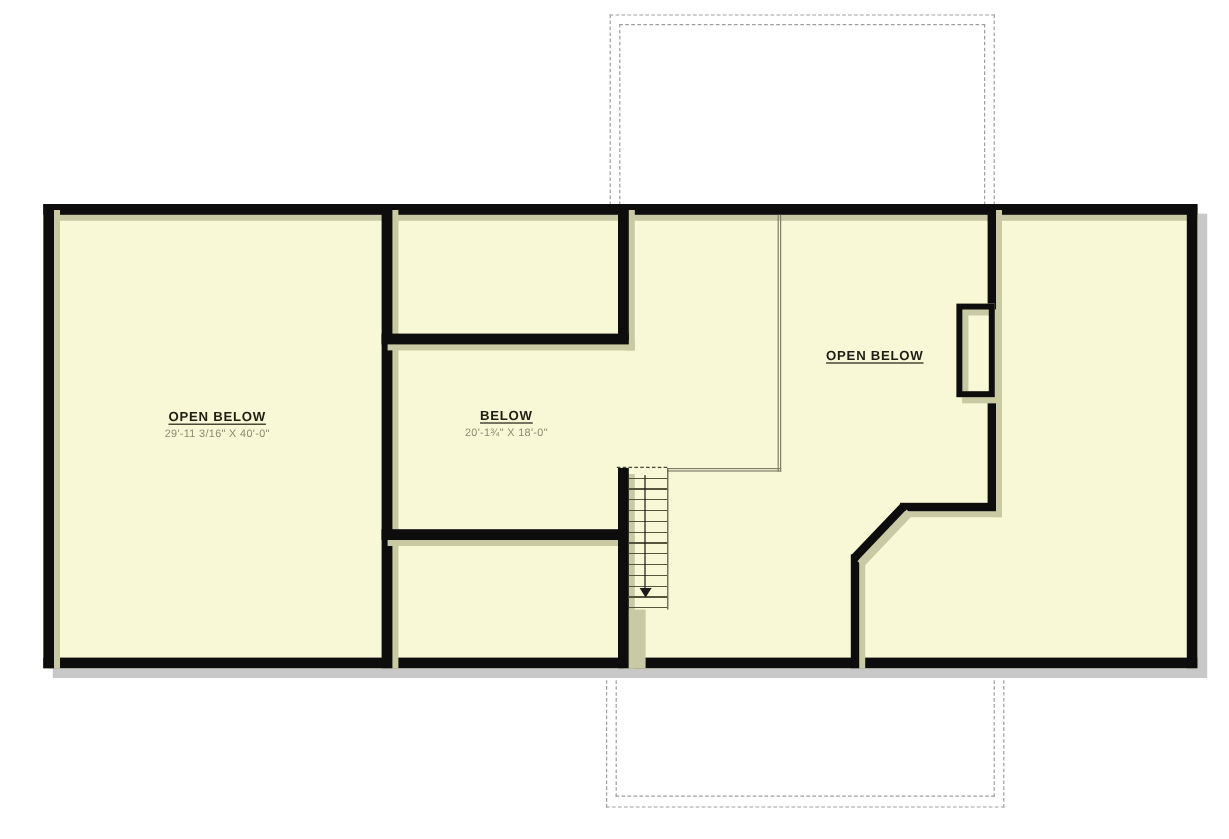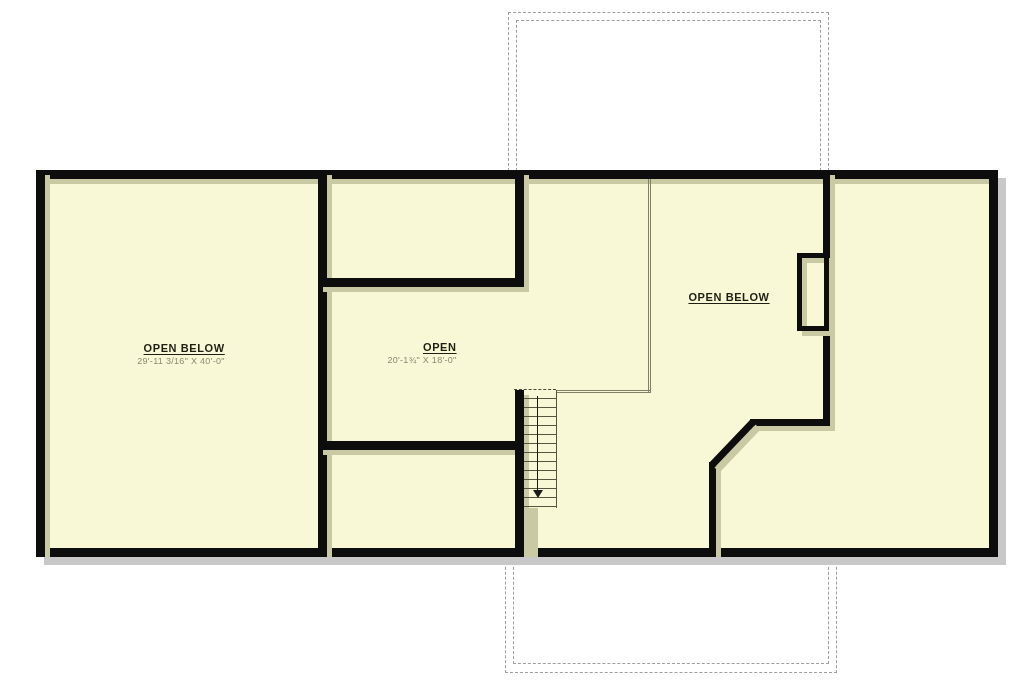--- a/index.html
+++ b/index.html
@@ -23,21 +23,21 @@
           background:repeating-linear-gradient(to bottom, transparent 0 8px, var(--treadline) 8px 9px);
           border-right:1px solid var(--treadline);box-sizing:content-box;}
   .stair-dash{position:absolute;left:-10px;top:-1px;width:42px;border-top:1px dashed #4a4a38;}
   .stair-arrow-line{position:absolute;left:13px;top:6px;width:1px;height:96px;background:#1a1a1a;}
   .stair-arrow-head{position:absolute;left:9px;top:100px;width:0;height:0;
           border-left:5px solid transparent;border-right:5px solid transparent;border-top:8px solid #1a1a1a;}
   .understair-shade{position:absolute;left:488px;top:338px;width:14px;height:49px;background:var(--wallshadow);}
   .niche{position:absolute;left:761px;top:83px;width:32px;height:78px;box-sizing:border-box;
          border:5px solid var(--wall);background:var(--floor);
          box-shadow:inset 5px 5px 0 var(--wallshadow);filter:drop-shadow(5px 5px 0 var(--wallshadow));}
-  .room-label{position:absolute;transform:translate(-50%,-50%);text-align:right;white-space:nowrap;}
+  .room-label{position:absolute;transform:translate(-50%,-50%);text-align:center;white-space:nowrap;}
   .room-name{font-size:11px;font-weight:bold;letter-spacing:.6px;color:var(--roomname);
              text-decoration:underline;text-underline-offset:2px;}
   .room-dims{font-size:9px;letter-spacing:.3px;color:var(--dimtext);margin-top:2px;}
 </style>
 </head>
 <body>
 
 <div class="canvas">
 
   <div class="roof-outline ro-top" style="left:508px;top:12px;width:319px;height:158px;"></div>
@@ -78,21 +78,21 @@
       <div class="stair-arrow-line"></div>
       <div class="stair-arrow-head"></div>
     </div>
     <div class="understair-shade"></div>
 
     <div class="room-label" style="left:145px;top:184px;">
       <div class="room-name">OPEN BELOW</div>
       <div class="room-dims">29'-11 3/16" X 40'-0"</div>
     </div>
     <div class="room-label" style="left:386px;top:183px;">
-      <div class="room-name">OPEN</div>
+      <div class="room-name">BELOW</div>
       <div class="room-dims">20'-1¾" X 18'-0"</div>
     </div>
     <div class="room-label" style="left:693px;top:127px;">
       <div class="room-name">OPEN BELOW</div>
     </div>
 
   </div>
 </div>
 
 </body></html>

